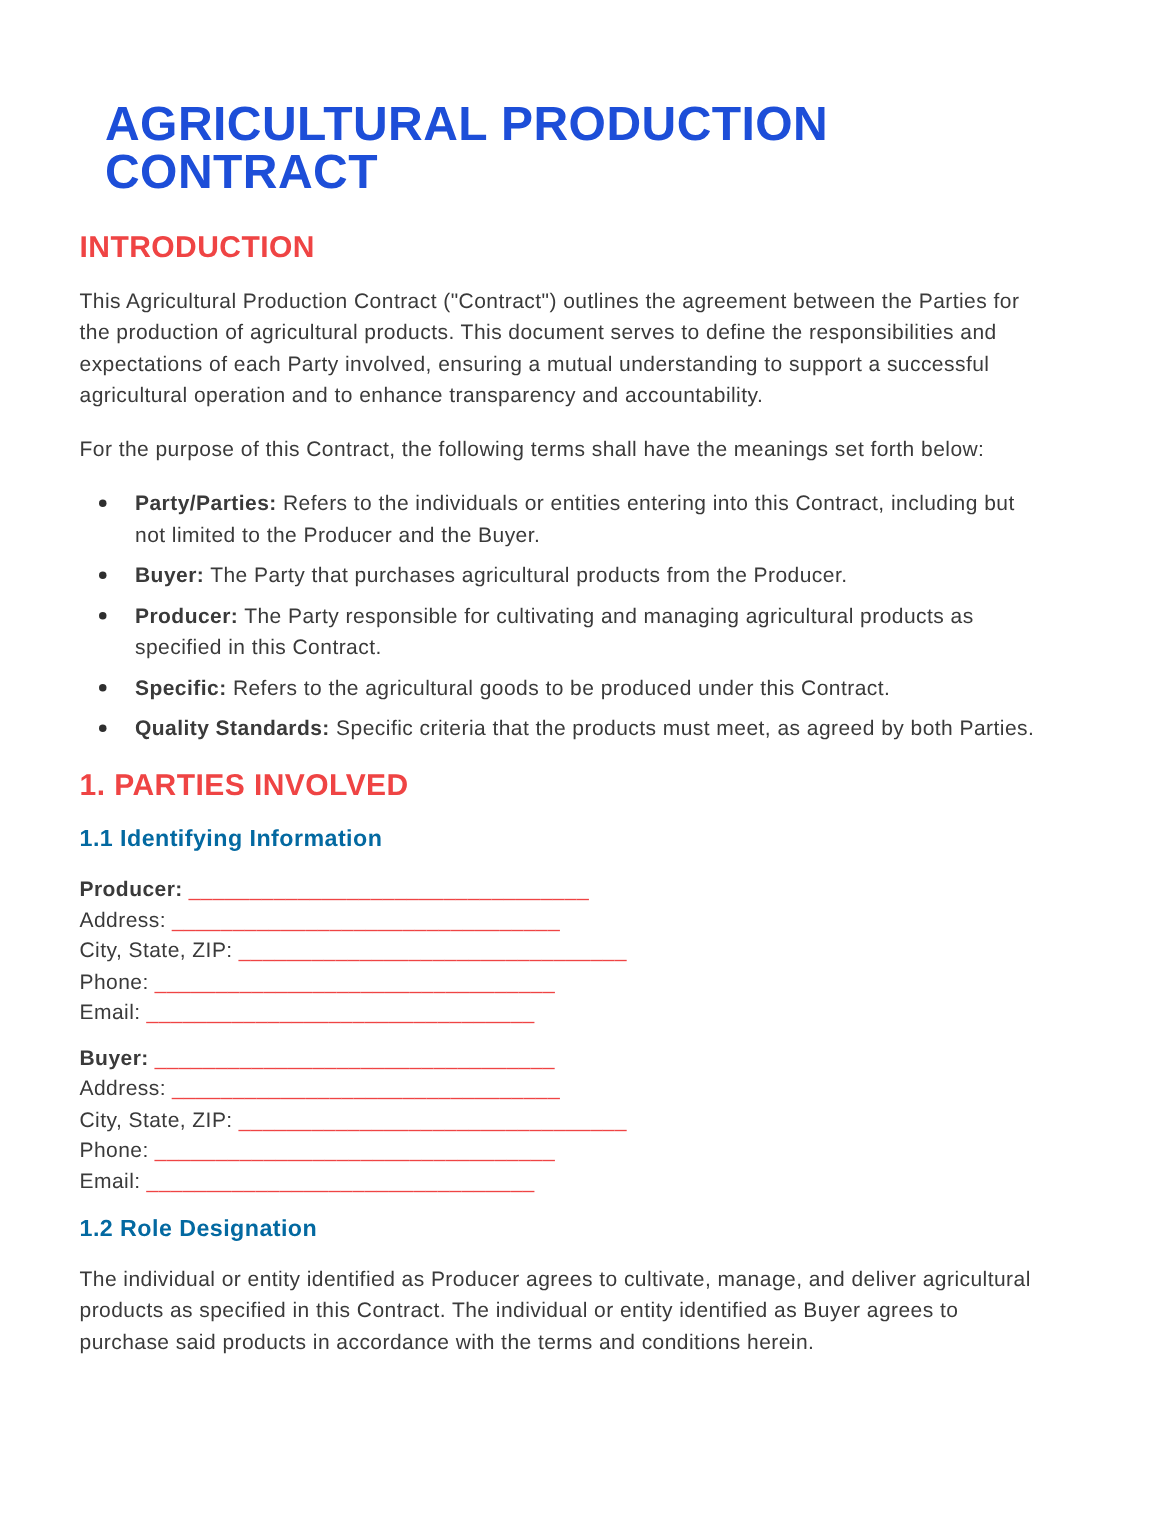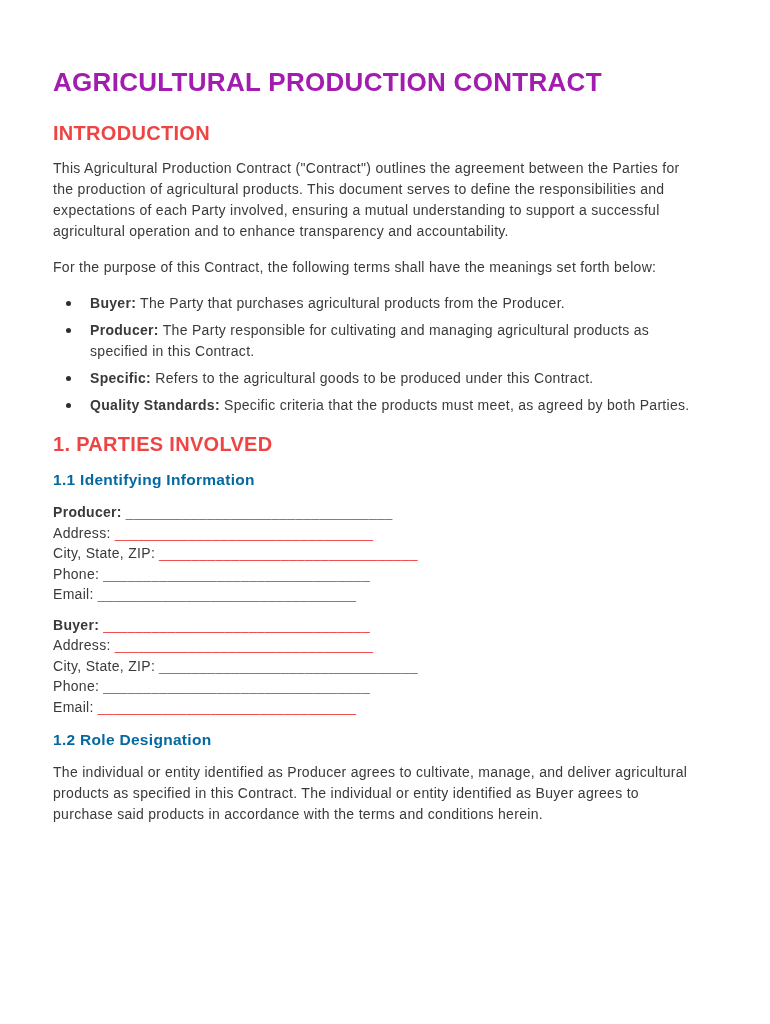--- a/index.html
+++ b/index.html
@@ -9,22 +9,22 @@
     color:#3a3a3a;
     -webkit-font-smoothing:antialiased;
   }
   .page{
     box-sizing:border-box;
     width:770px;height:1024px;
     padding:66px 76px 0 53px;
     letter-spacing:0.3px;
   }
   h1{
-    font-size:26px;line-height:32px;font-weight:bold;
-    color:#a21caf;margin:0 0 18px 0;
+    font-size:32px;line-height:32px;font-weight:bold;
+    color:#1d4ed8;margin:0 0 18px 17px;
   }
   h2{
     font-size:20px;line-height:26px;font-weight:bold;
     color:#ef4444;margin:15px 0 12px 0;
   }
   h2.first{margin-top:22px;}
   h3{
     font-size:15.5px;line-height:20px;font-weight:bold;
     color:#0369a1;margin:13px 0 12px 0;
   }
@@ -66,20 +66,23 @@
 <div class="page">
 
   <h1>AGRICULTURAL PRODUCTION CONTRACT</h1>
 
   <h2 class="first">INTRODUCTION</h2>
   <p>This Agricultural Production Contract ("Contract") outlines the agreement between the Parties for the production of agricultural products. This document serves to define the responsibilities and expectations of each Party involved, ensuring a mutual understanding to support a successful agricultural operation and to enhance transparency and accountability.</p>
 
   <p>For the purpose of this Contract, the following terms shall have the meanings set forth below:</p>
 
   <ul class="def-list">
+    <li>
+      <span class="term">Party/Parties:</span><span> Refers to the individuals or entities entering into this Contract, including but not limited to the Producer and the Buyer.</span>
+    </li>
     <li>
       <span class="term">Buyer:</span><span> The Party that purchases agricultural products from the Producer.</span>
     </li>
     <li>
       <span class="term">Producer:</span><span> The Party responsible for cultivating and managing agricultural products as specified in this Contract.</span>
     </li>
     <li>
       <span class="term">Specific:</span><span> Refers to the agricultural goods to be produced under this Contract.</span>
     </li>
     <li>

